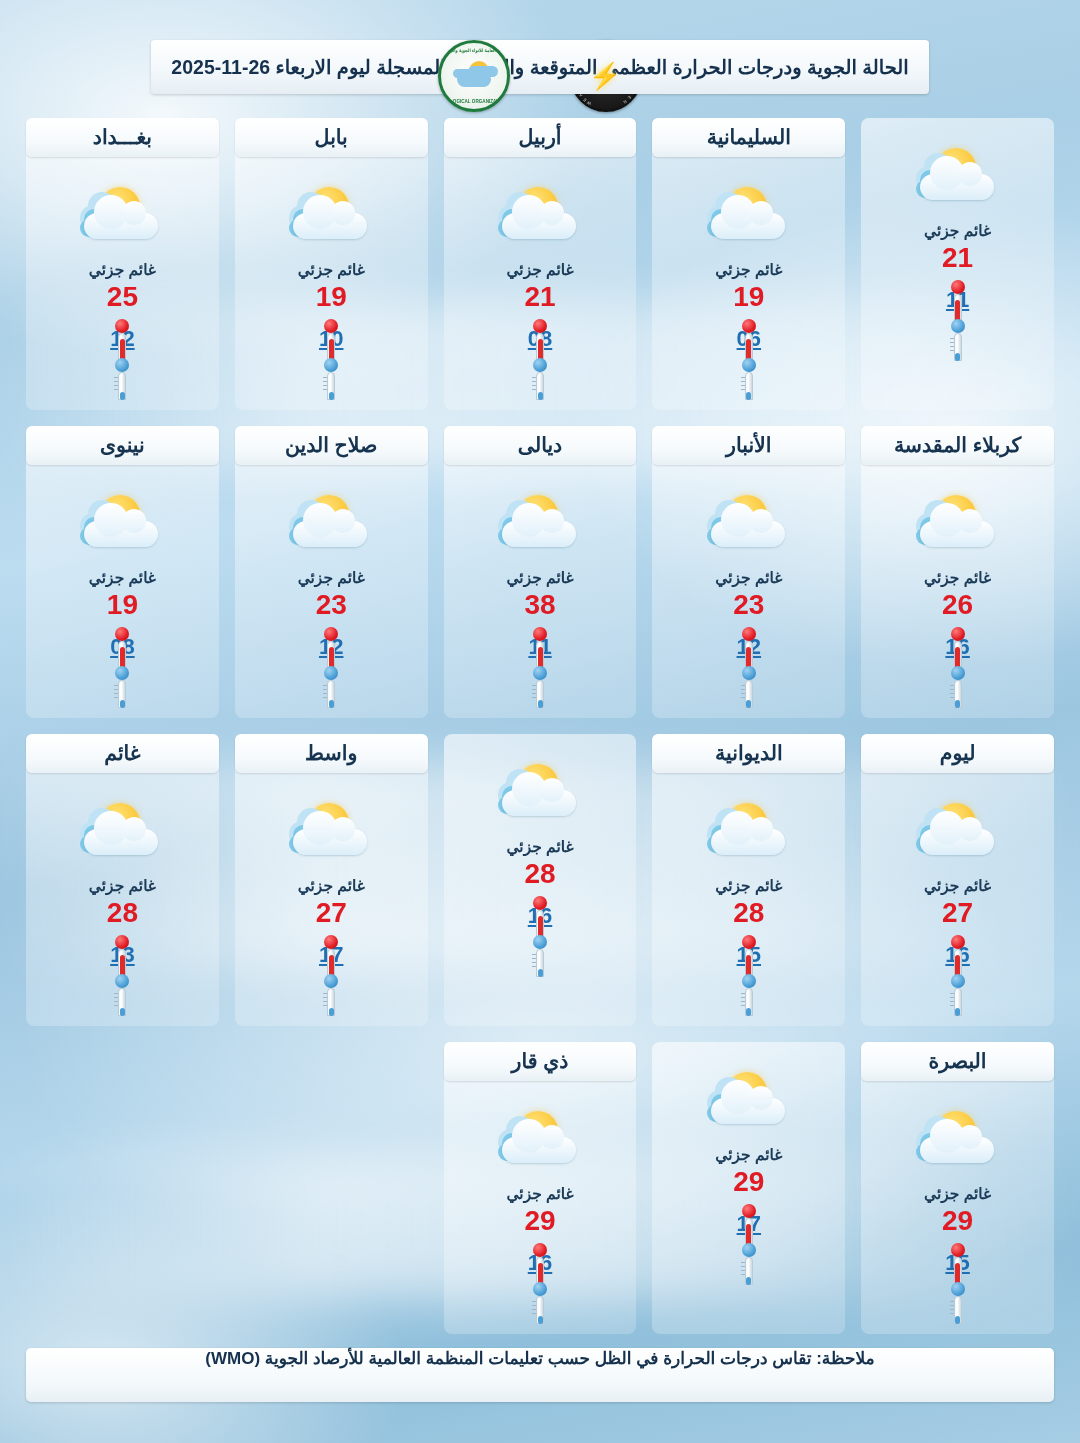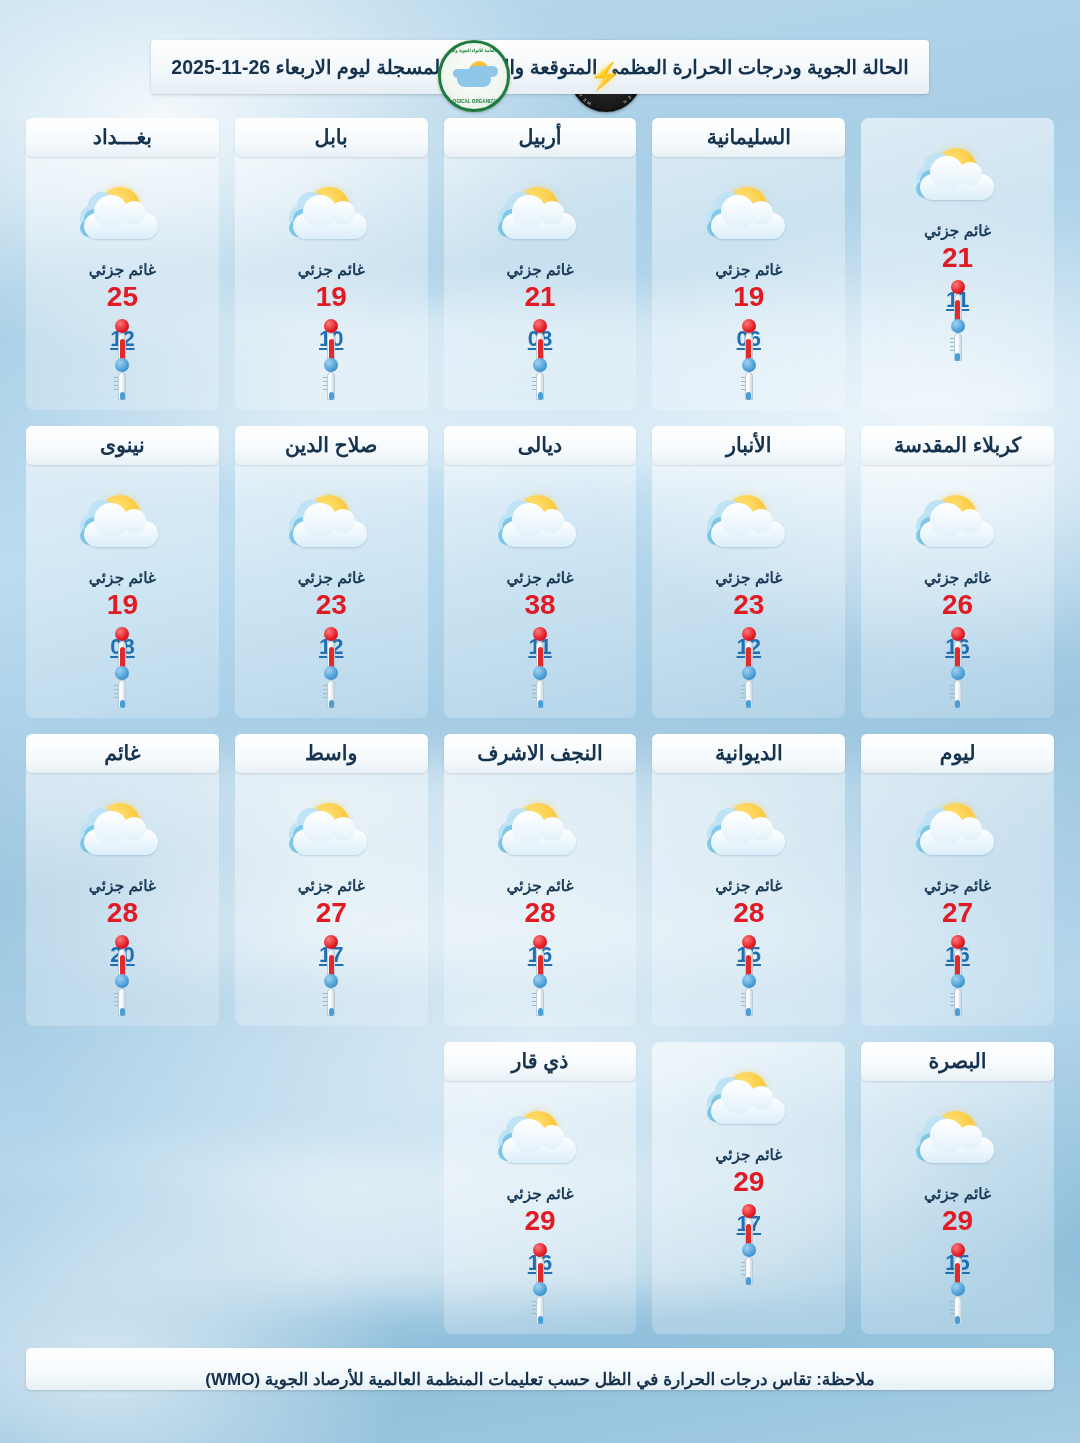--- a/index.html
+++ b/index.html
@@ -349,23 +349,23 @@
     width: 4px; height: 1px;
     background: #9fb6c4;
     margin-bottom: 3px;
   }
 
   
   .footer {
     margin-top: 14px;
     background: linear-gradient(180deg, #ffffff 0%, #f4f9fb 60%, #e8f0f5 100%);
     border-radius: 5px;
-    height: 42px;
+    height: 54px;
     display: flex;
-    align-items: flex-end;
+    align-items: flex-start;
     justify-content: center;
     box-shadow: 0 1px 3px rgba(0,0,0,0.16);
   }
   .footer-text {
     font-size: 17px;
     font-weight: bold;
     color: #15314d;
   }
 </style>
 </head>
@@ -911,21 +911,20 @@
                 <i></i>
                 <i></i>
               </div>
               <div class="fill"></div>
               <div class="bulb"></div>
             </div>
           </div>
         </div>
       </div>
       <div class="card">
-        <div class="city-name">النجف الاشرف</div>
         <div class="wx-icon">
           <div class="wx-ray" style="transform:rotate(-60deg)"></div>
           <div class="wx-ray" style="transform:rotate(-40deg)"></div>
           <div class="wx-ray" style="transform:rotate(-20deg)"></div>
           <div class="wx-ray" style="transform:rotate(0deg)"></div>
           <div class="wx-ray" style="transform:rotate(20deg)"></div>
           <div class="wx-ray" style="transform:rotate(40deg)"></div>
           <div class="wx-ray" style="transform:rotate(60deg)"></div>
           <div class="wx-sun"></div>
           <div class="wx-cloud-back"></div>
@@ -1018,21 +1017,21 @@
         <div class="temps">
           <div class="temp-row max">
             <div class="temp-val">28</div>
             <div class="thermo hot">
               <div class="tube"></div>
               <div class="fill"></div>
               <div class="bulb"></div>
             </div>
           </div>
           <div class="temp-row min">
-            <div class="temp-val">20</div>
+            <div class="temp-val">13</div>
             <div class="thermo cold">
               <div class="tube"></div>
               <div class="ticks">
                 <i></i>
                 <i></i>
                 <i></i>
                 <i></i>
               </div>
               <div class="fill"></div>
               <div class="bulb"></div>

